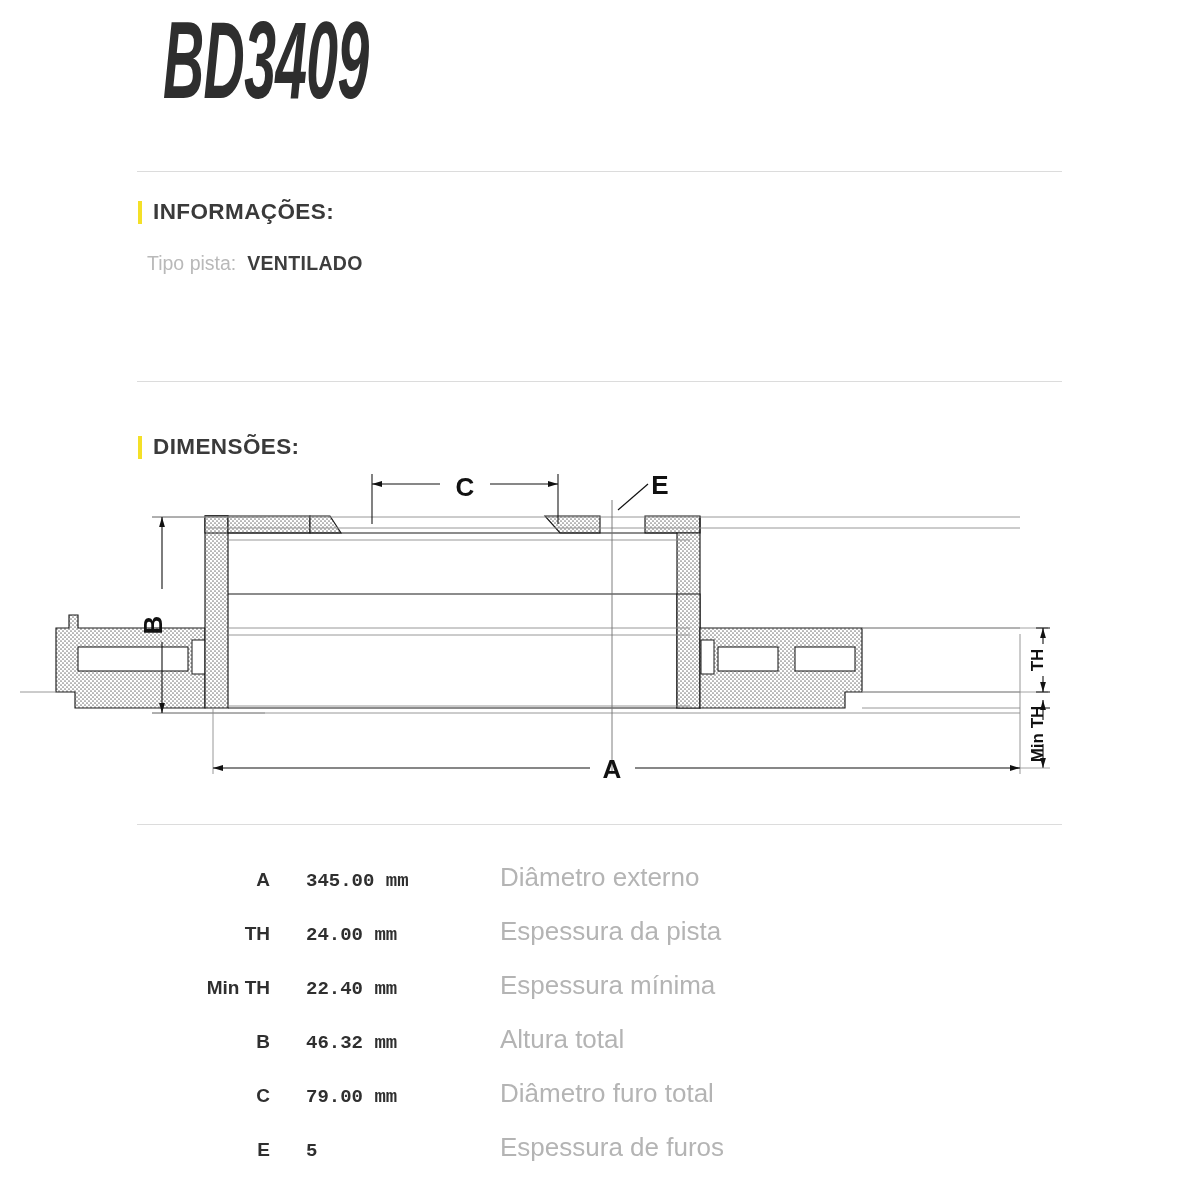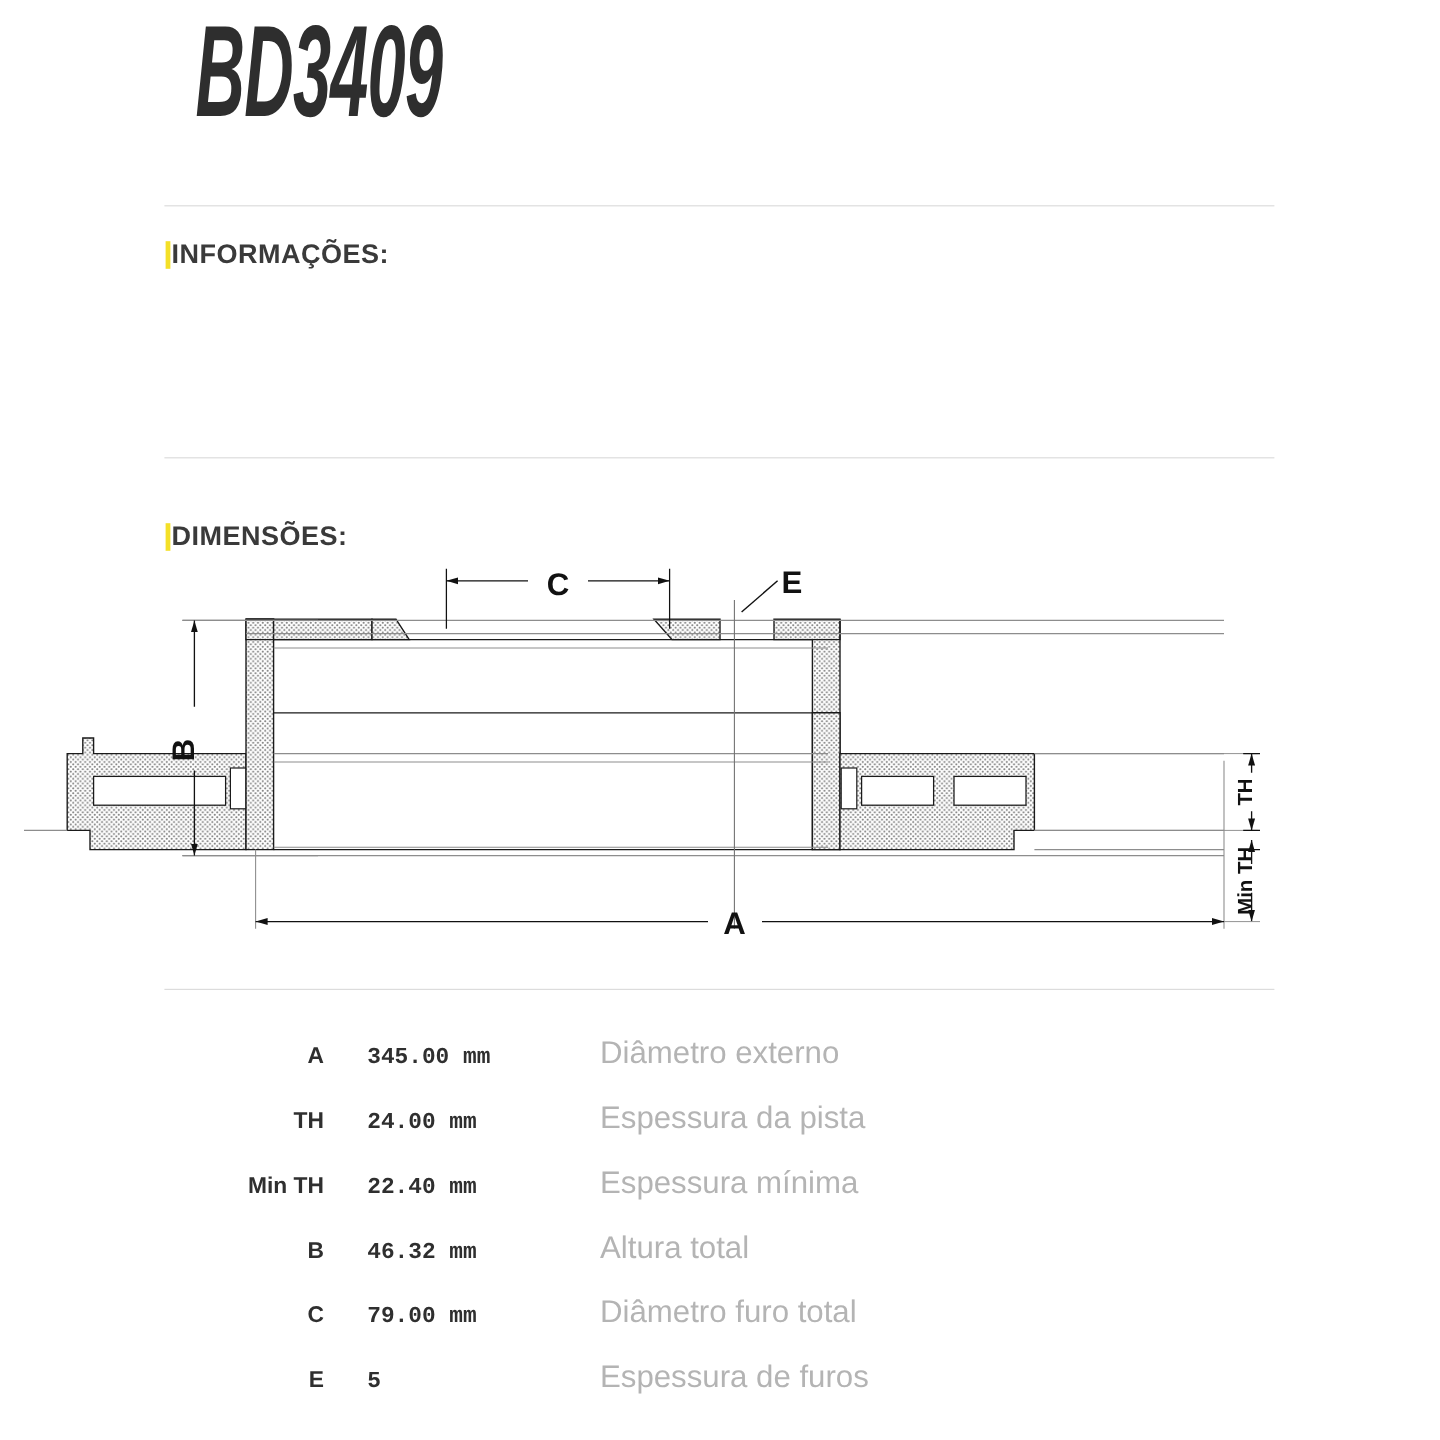--- a/index.html
+++ b/index.html
@@ -40,21 +40,21 @@
   }
   .divider.d1{top:171px;}
   .divider.d2{top:381px;}
   .divider.d3{top:824px;}
 
   
   .section-head{
     position:absolute;
     display:flex;
     align-items:center;
-    gap:1px;
+    gap:11px;
   }
   .accent-bar{
     width:4px;height:23px;
     background:#f4e028;
     flex:0 0 auto;
     display:block;
   }
   .section-title{
     font-size:22.5px;
     font-weight:700;
@@ -141,20 +141,24 @@
   <div class="title">BD3409</div>
 
   <div class="divider d1"></div>
 
   <div class="section-head sh-info">
     <span class="accent-bar"></span>
     <span class="section-title">INFORMAÇÕES:</span>
   </div>
 
   <div class="info-list">
+    <div class="info-row">
+      <span class="info-label">Tipo pista:</span>
+      <span class="info-value">VENTILADO</span>
+    </div>
   </div>
 
   <div class="divider d2"></div>
 
   <div class="section-head sh-dim">
     <span class="accent-bar"></span>
     <span class="section-title">DIMENSÕES:</span>
   </div>
 
   <div class="drawing">

